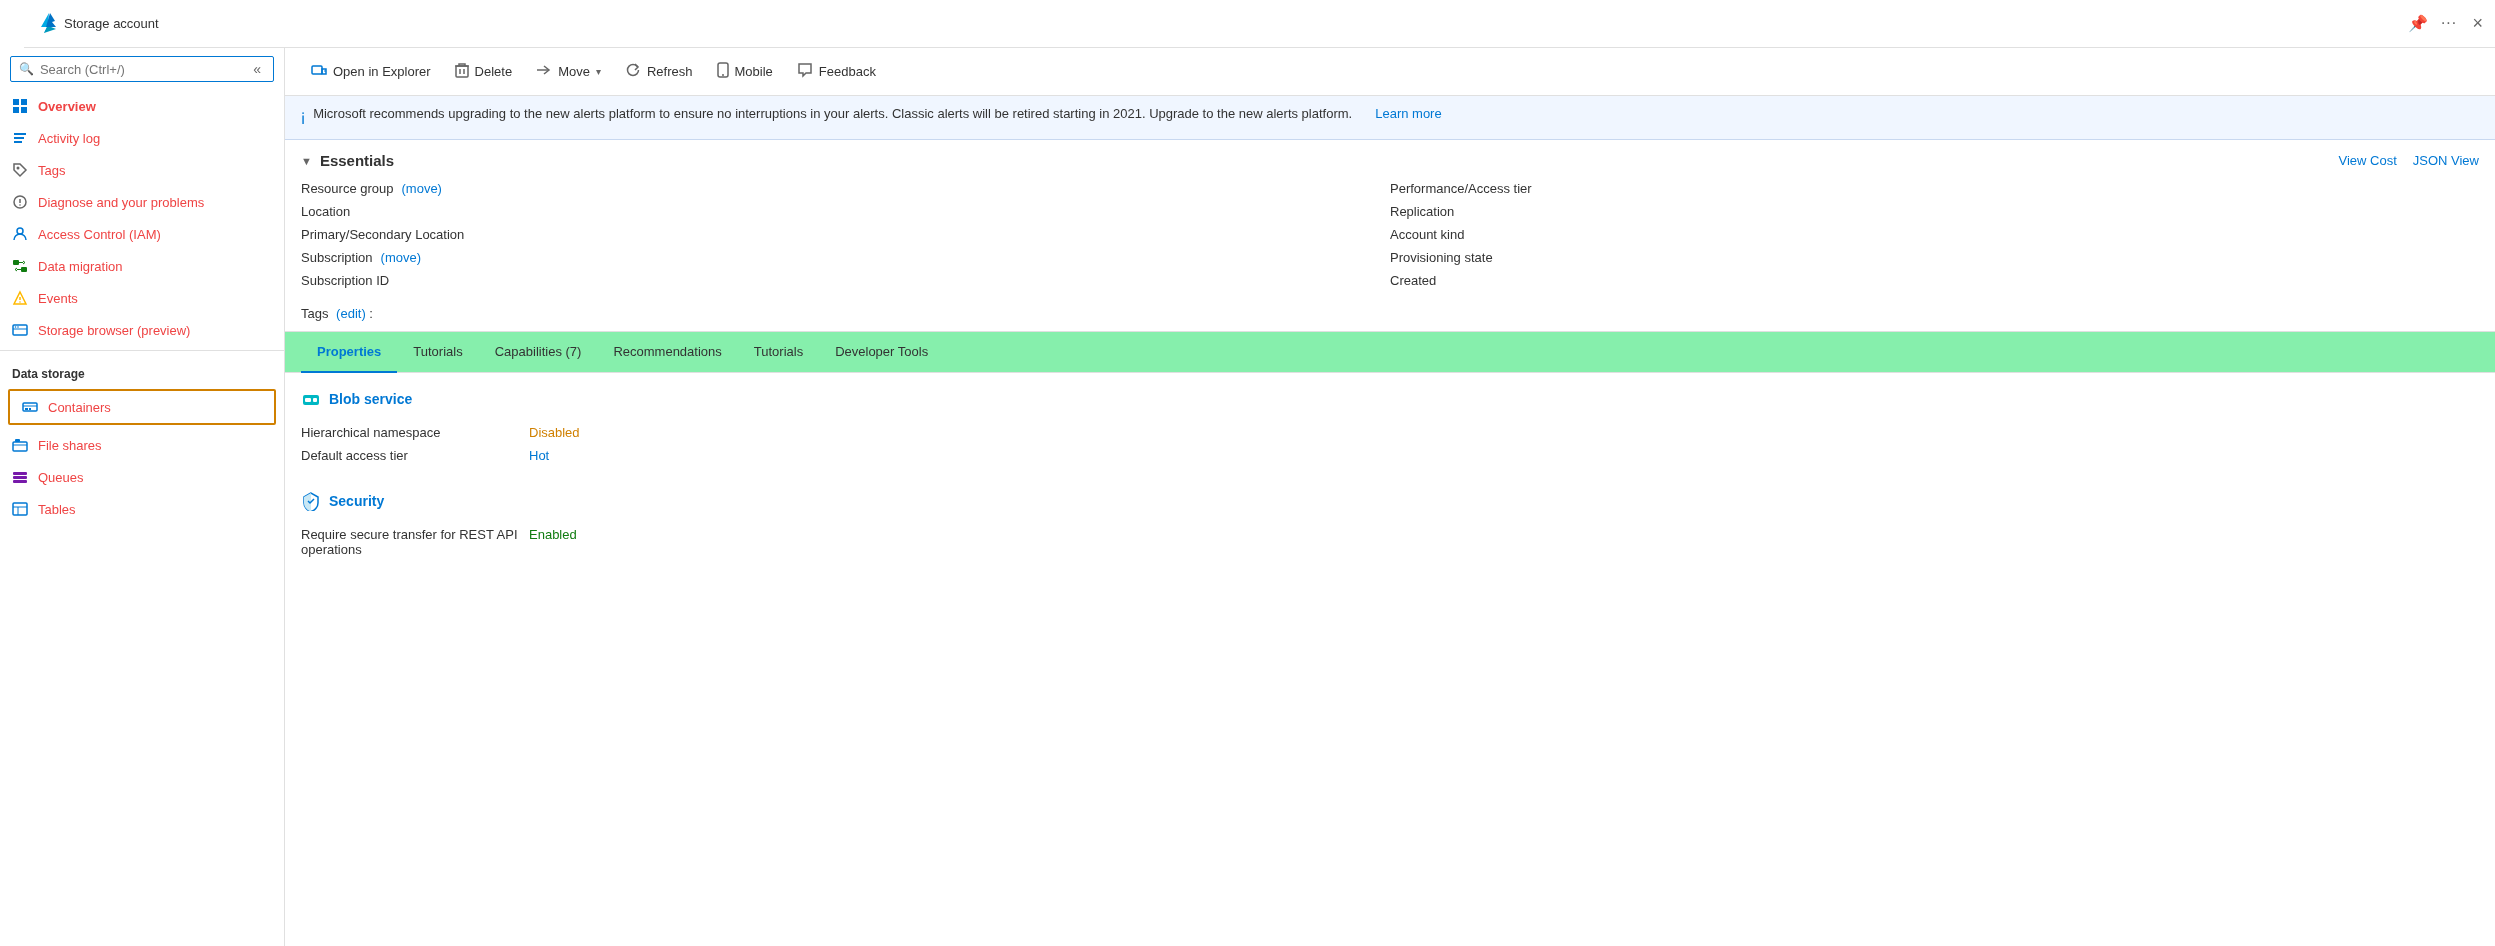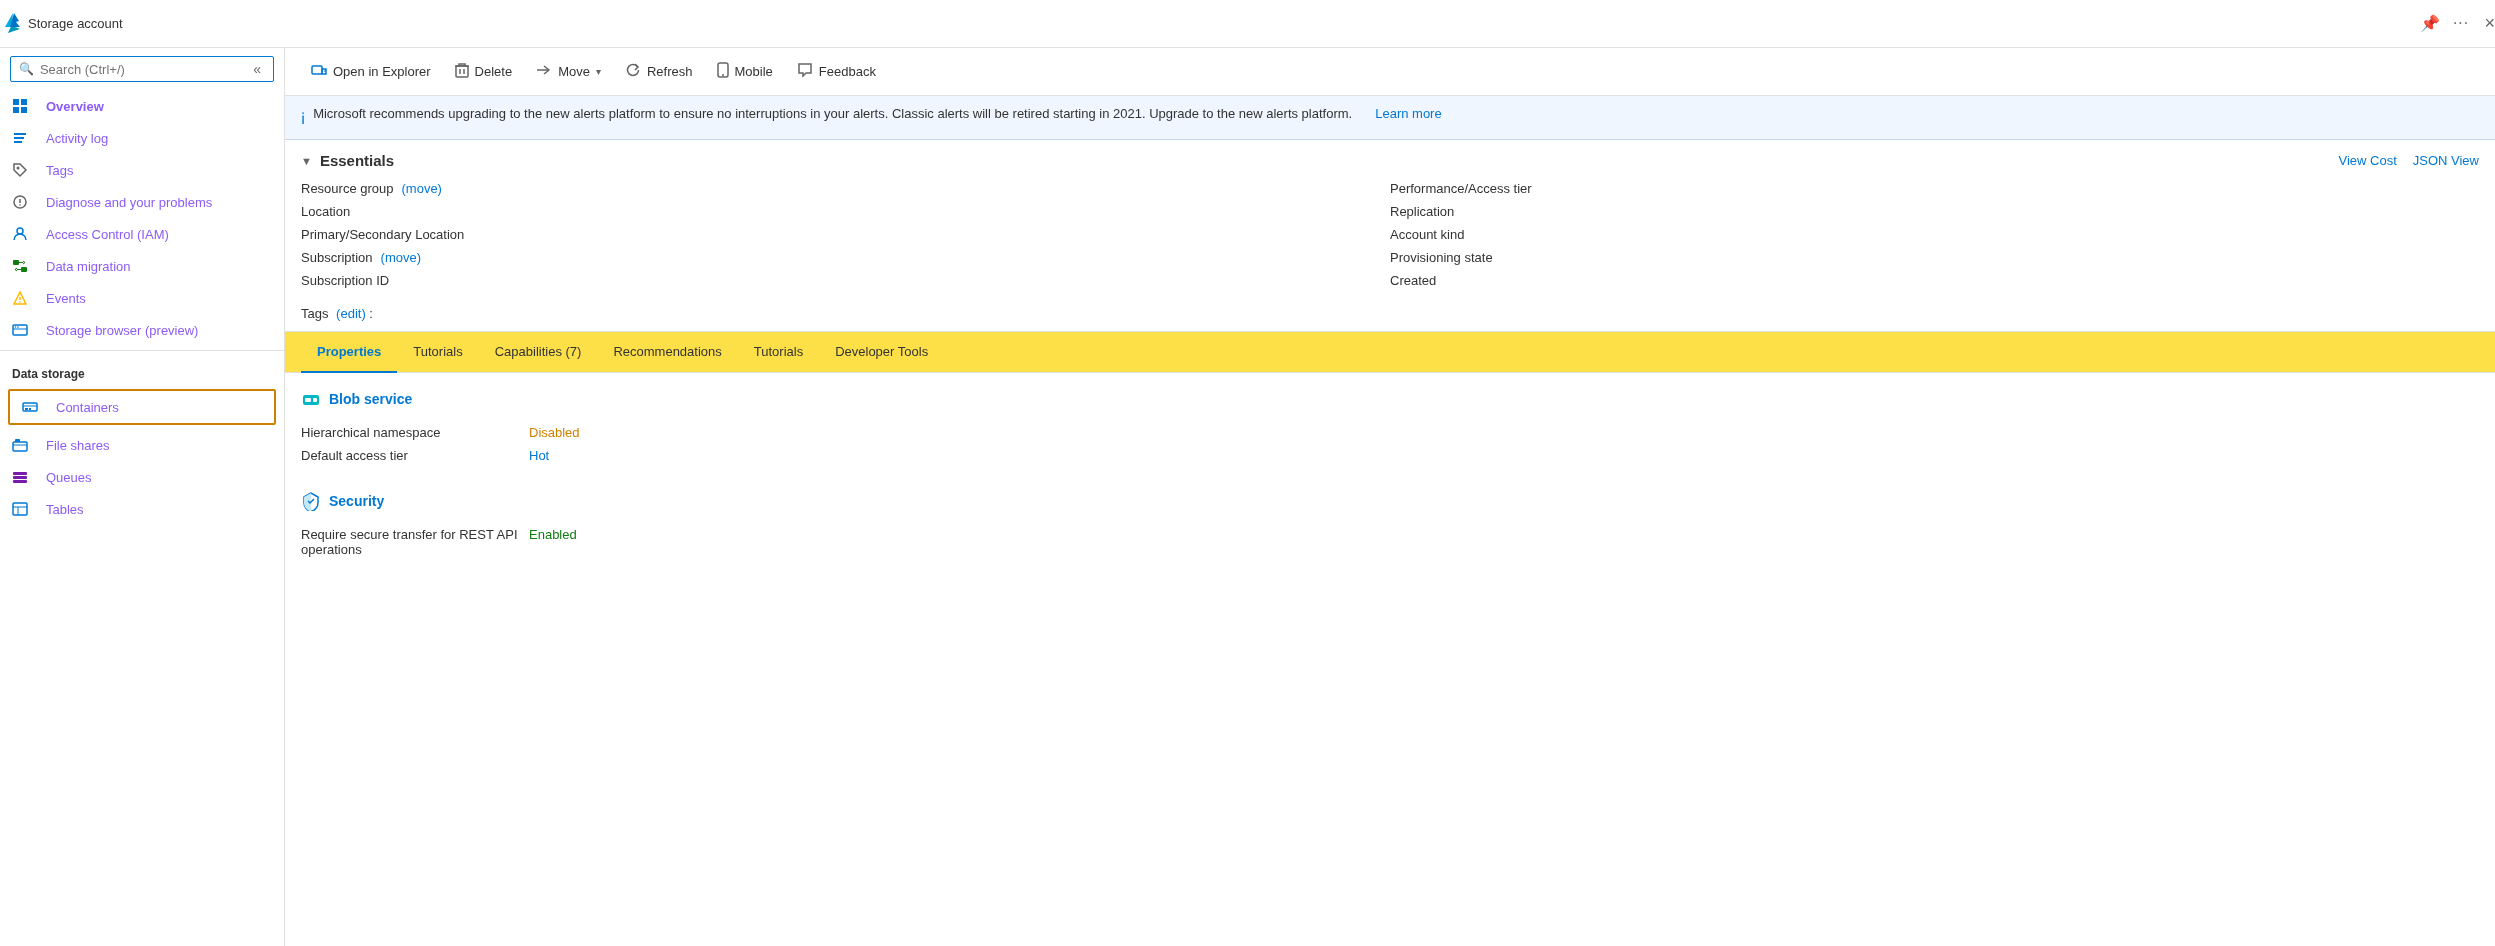--- a/index.html
+++ b/index.html
@@ -1,21 +1,21 @@
 <!DOCTYPE html>
 <html><head>
   <meta charset="utf-8">
   <style>
     * { box-sizing: border-box; margin: 0; padding: 0; }
     body { font-family: 'Segoe UI', Arial, sans-serif; font-size: 13px; background: #fff; color: #333; display: flex; flex-direction: column; height: 946px; overflow: hidden; }
 
     
     .top-bar {
-      display: flex; align-items: center; padding: 6px 0; border-bottom: 1px solid #e0e0e0;
-      background: #fff; min-height: 48px;
+      display: flex; align-items: center; padding: 6px 12px; border-bottom: 1px solid #e0e0e0;
+      background: #fff; min-height: 48px; margin-left: 24px;
     }
     .top-bar-title { font-size: 13px; color: #333; font-weight: 400; }
     .top-bar-actions { margin-left: auto; display: flex; gap: 12px; }
     .top-bar-actions span { cursor: pointer; color: #666; font-size: 16px; }
     .close-btn { margin-left: 16px; font-size: 18px; color: #666; cursor: pointer; }
 
     
     .main-layout { display: flex; flex: 1; overflow: hidden; }
 
     
@@ -28,21 +28,21 @@
       border-radius: 2px; padding: 4px 8px; background: #fff;
     }
     .search-box input {
       border: none; outline: none; font-size: 13px; width: 100%; background: transparent;
     }
     .search-icon { color: #666; margin-right: 6px; font-size: 12px; }
     .collapse-btn { margin-left: auto; color: #666; cursor: pointer; font-size: 14px; padding: 0 4px; }
 
     .nav-item {
       display: flex; align-items: center; padding: 8px 12px; cursor: pointer;
-      font-size: 13px; color: #8b5cf6; gap: 18px; text-align: center;
+      font-size: 13px; color: #ef4444; gap: 10px; text-align: center;
     }
     .nav-item.active { background: #fff; font-weight: 600; }
     .nav-item .nav-icon { width: 16px; height: 16px; display: flex; align-items: center; justify-content: center; flex-shrink: 0; }
     .nav-item.selected-outline { border: 2px solid #d08000; border-radius: 2px; background: #fff; }
 
     .sidebar-section-label {
       padding: 12px 12px 4px; font-size: 12px; font-weight: 600; color: #333;
     }
     .sidebar-divider { border: none; border-top: 1px solid #e0e0e0; margin: 4px 0; }
 
@@ -93,21 +93,21 @@
     }
     .essentials-label { color: #333; font-size: 13px; min-width: 0; }
     .essentials-link { color: #0078d4; text-decoration: none; font-size: 13px; margin-left: 4px; }
 
     .tags-row { padding: 6px 16px 10px; font-size: 13px; border-bottom: 1px solid #e0e0e0; flex-shrink: 0; }
     .tags-row a { color: #0078d4; text-decoration: none; }
 
     
     .tabs-bar {
       display: flex; align-items: center; padding: 0 16px; border-bottom: 1px solid #e0e0e0;
-      background: #fde047; flex-shrink: 0;
+      background: #86efac; flex-shrink: 0;
     }
     .tab {
       padding: 12px 16px; cursor: pointer; font-size: 13px; color: #333;
       border-bottom: 2px solid transparent; margin-bottom: -1px;
     }
     .tab.active { border-bottom: 2px solid #0078d4; font-weight: 600; color: #0078d4; }
 
     
     .properties-content { flex: 1; overflow-y: auto; padding: 16px; }
     .properties-grid { display: grid; grid-template-columns: 1fr; gap: 24px; }

